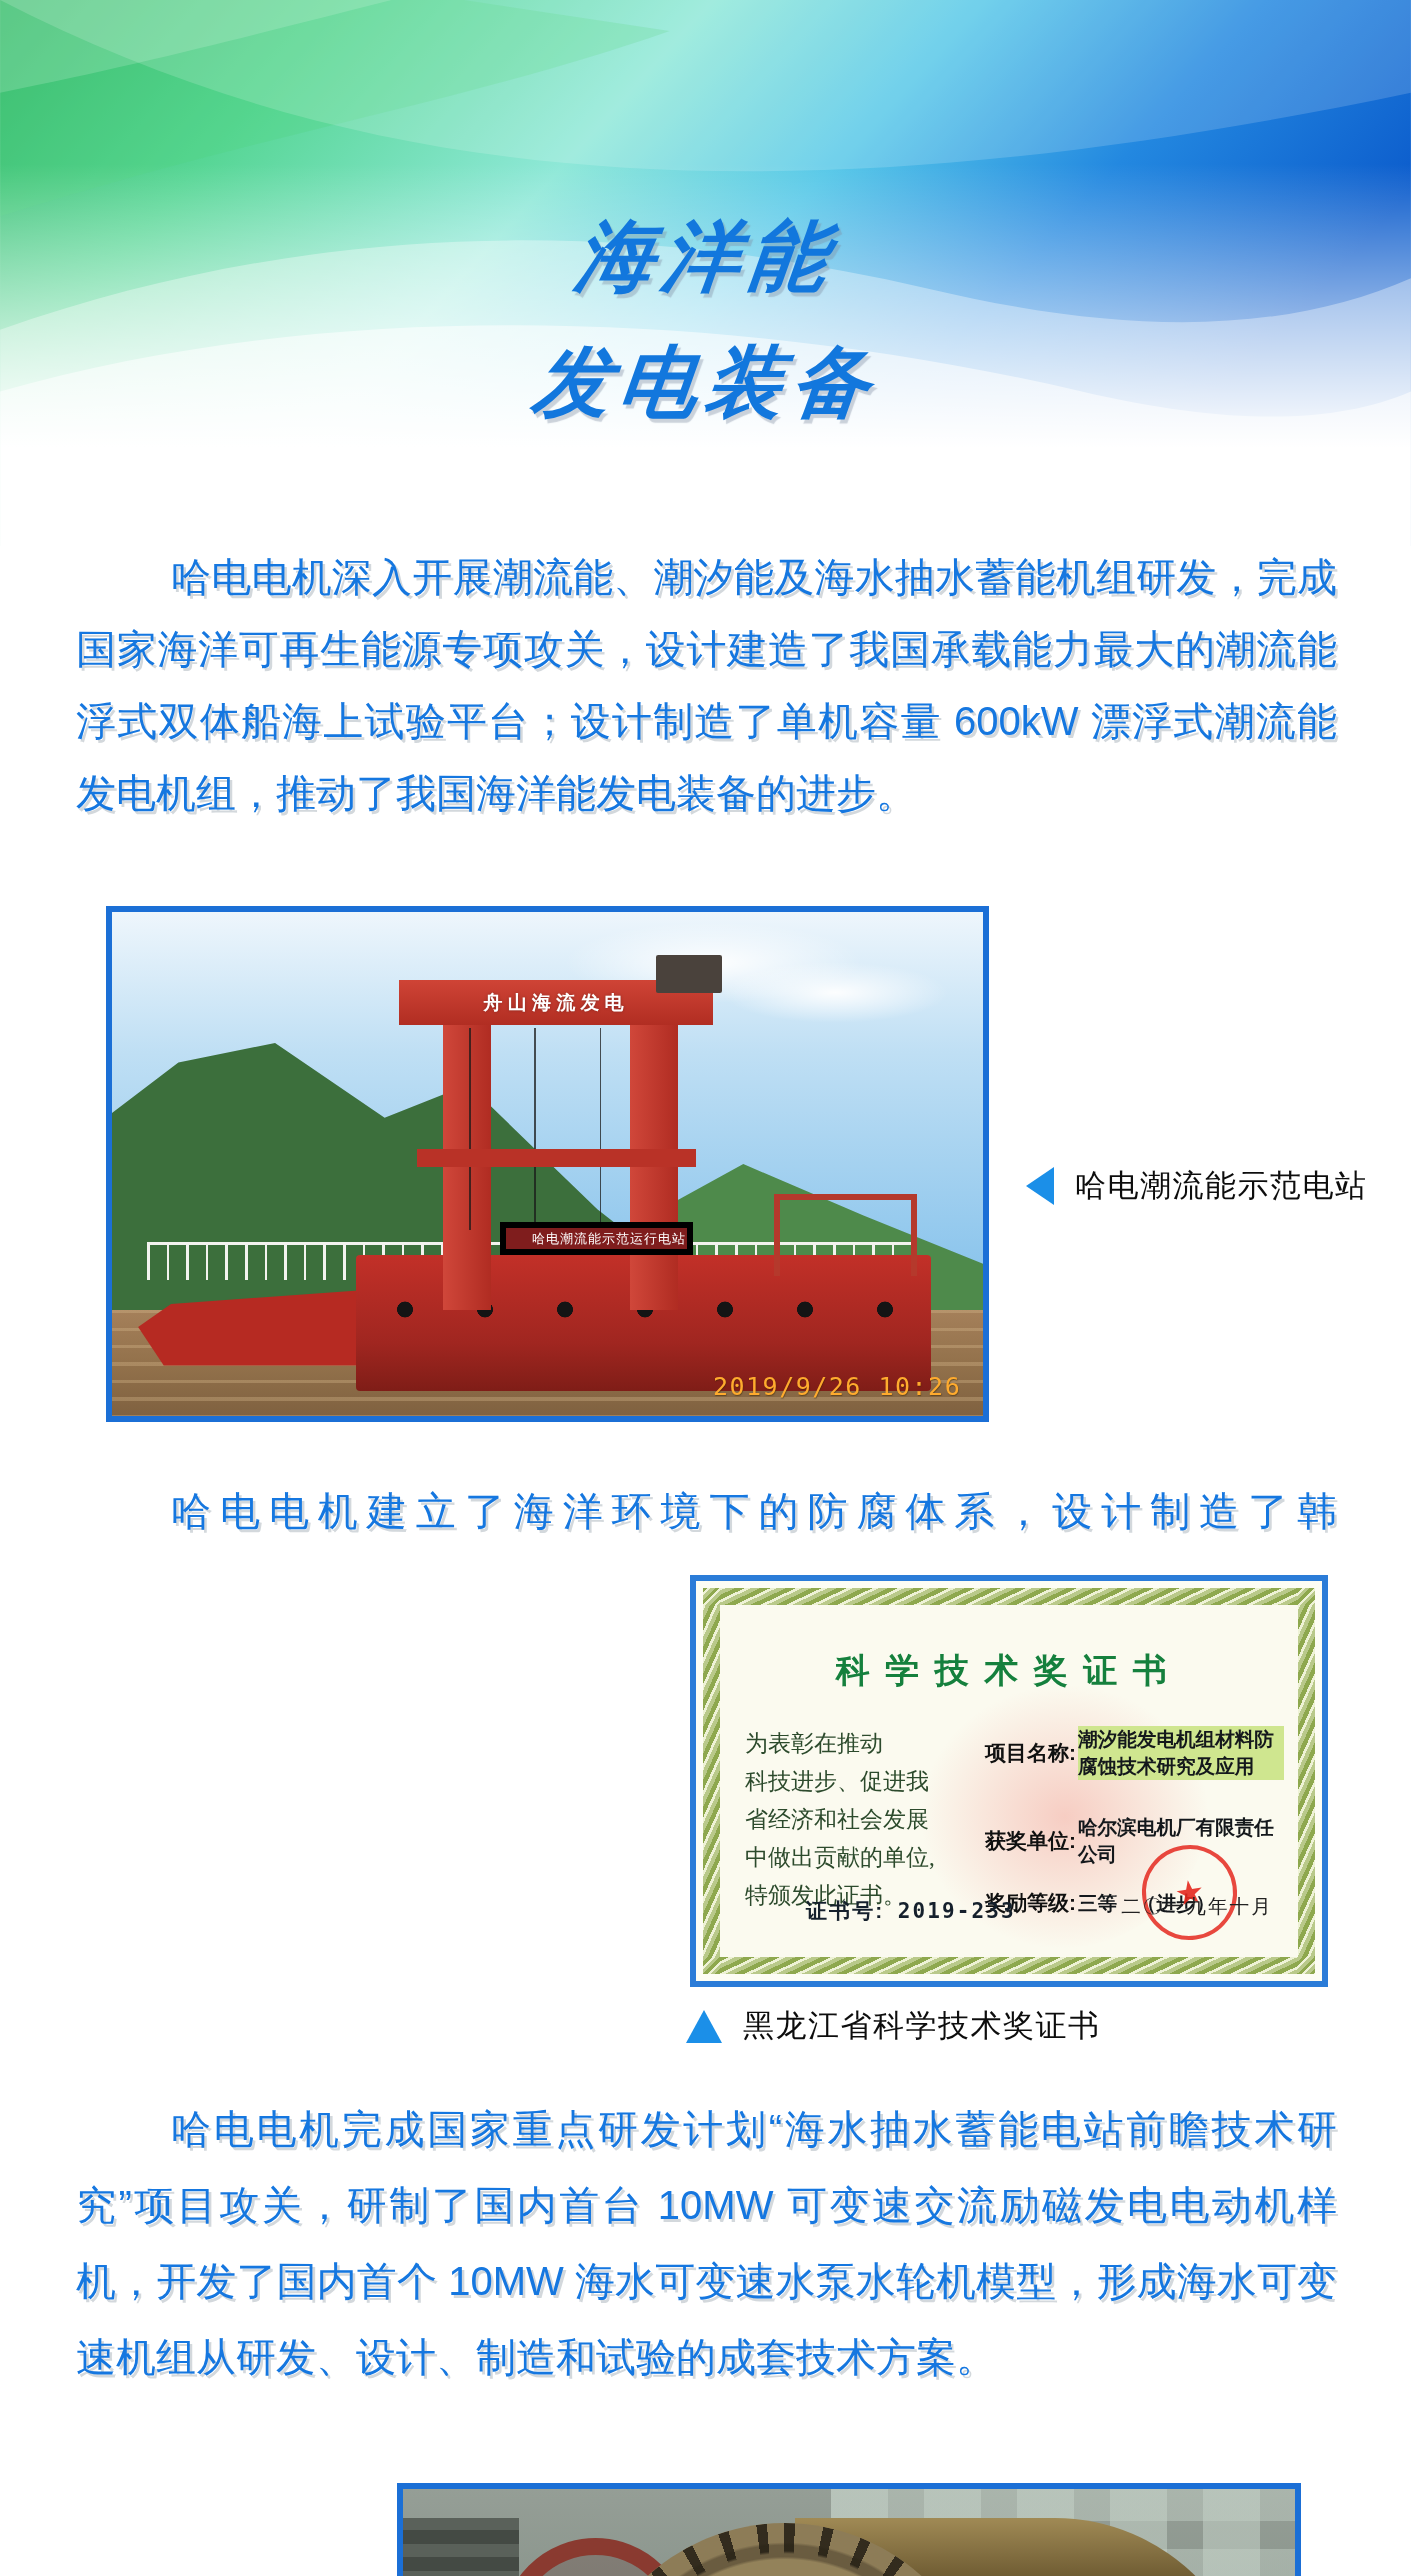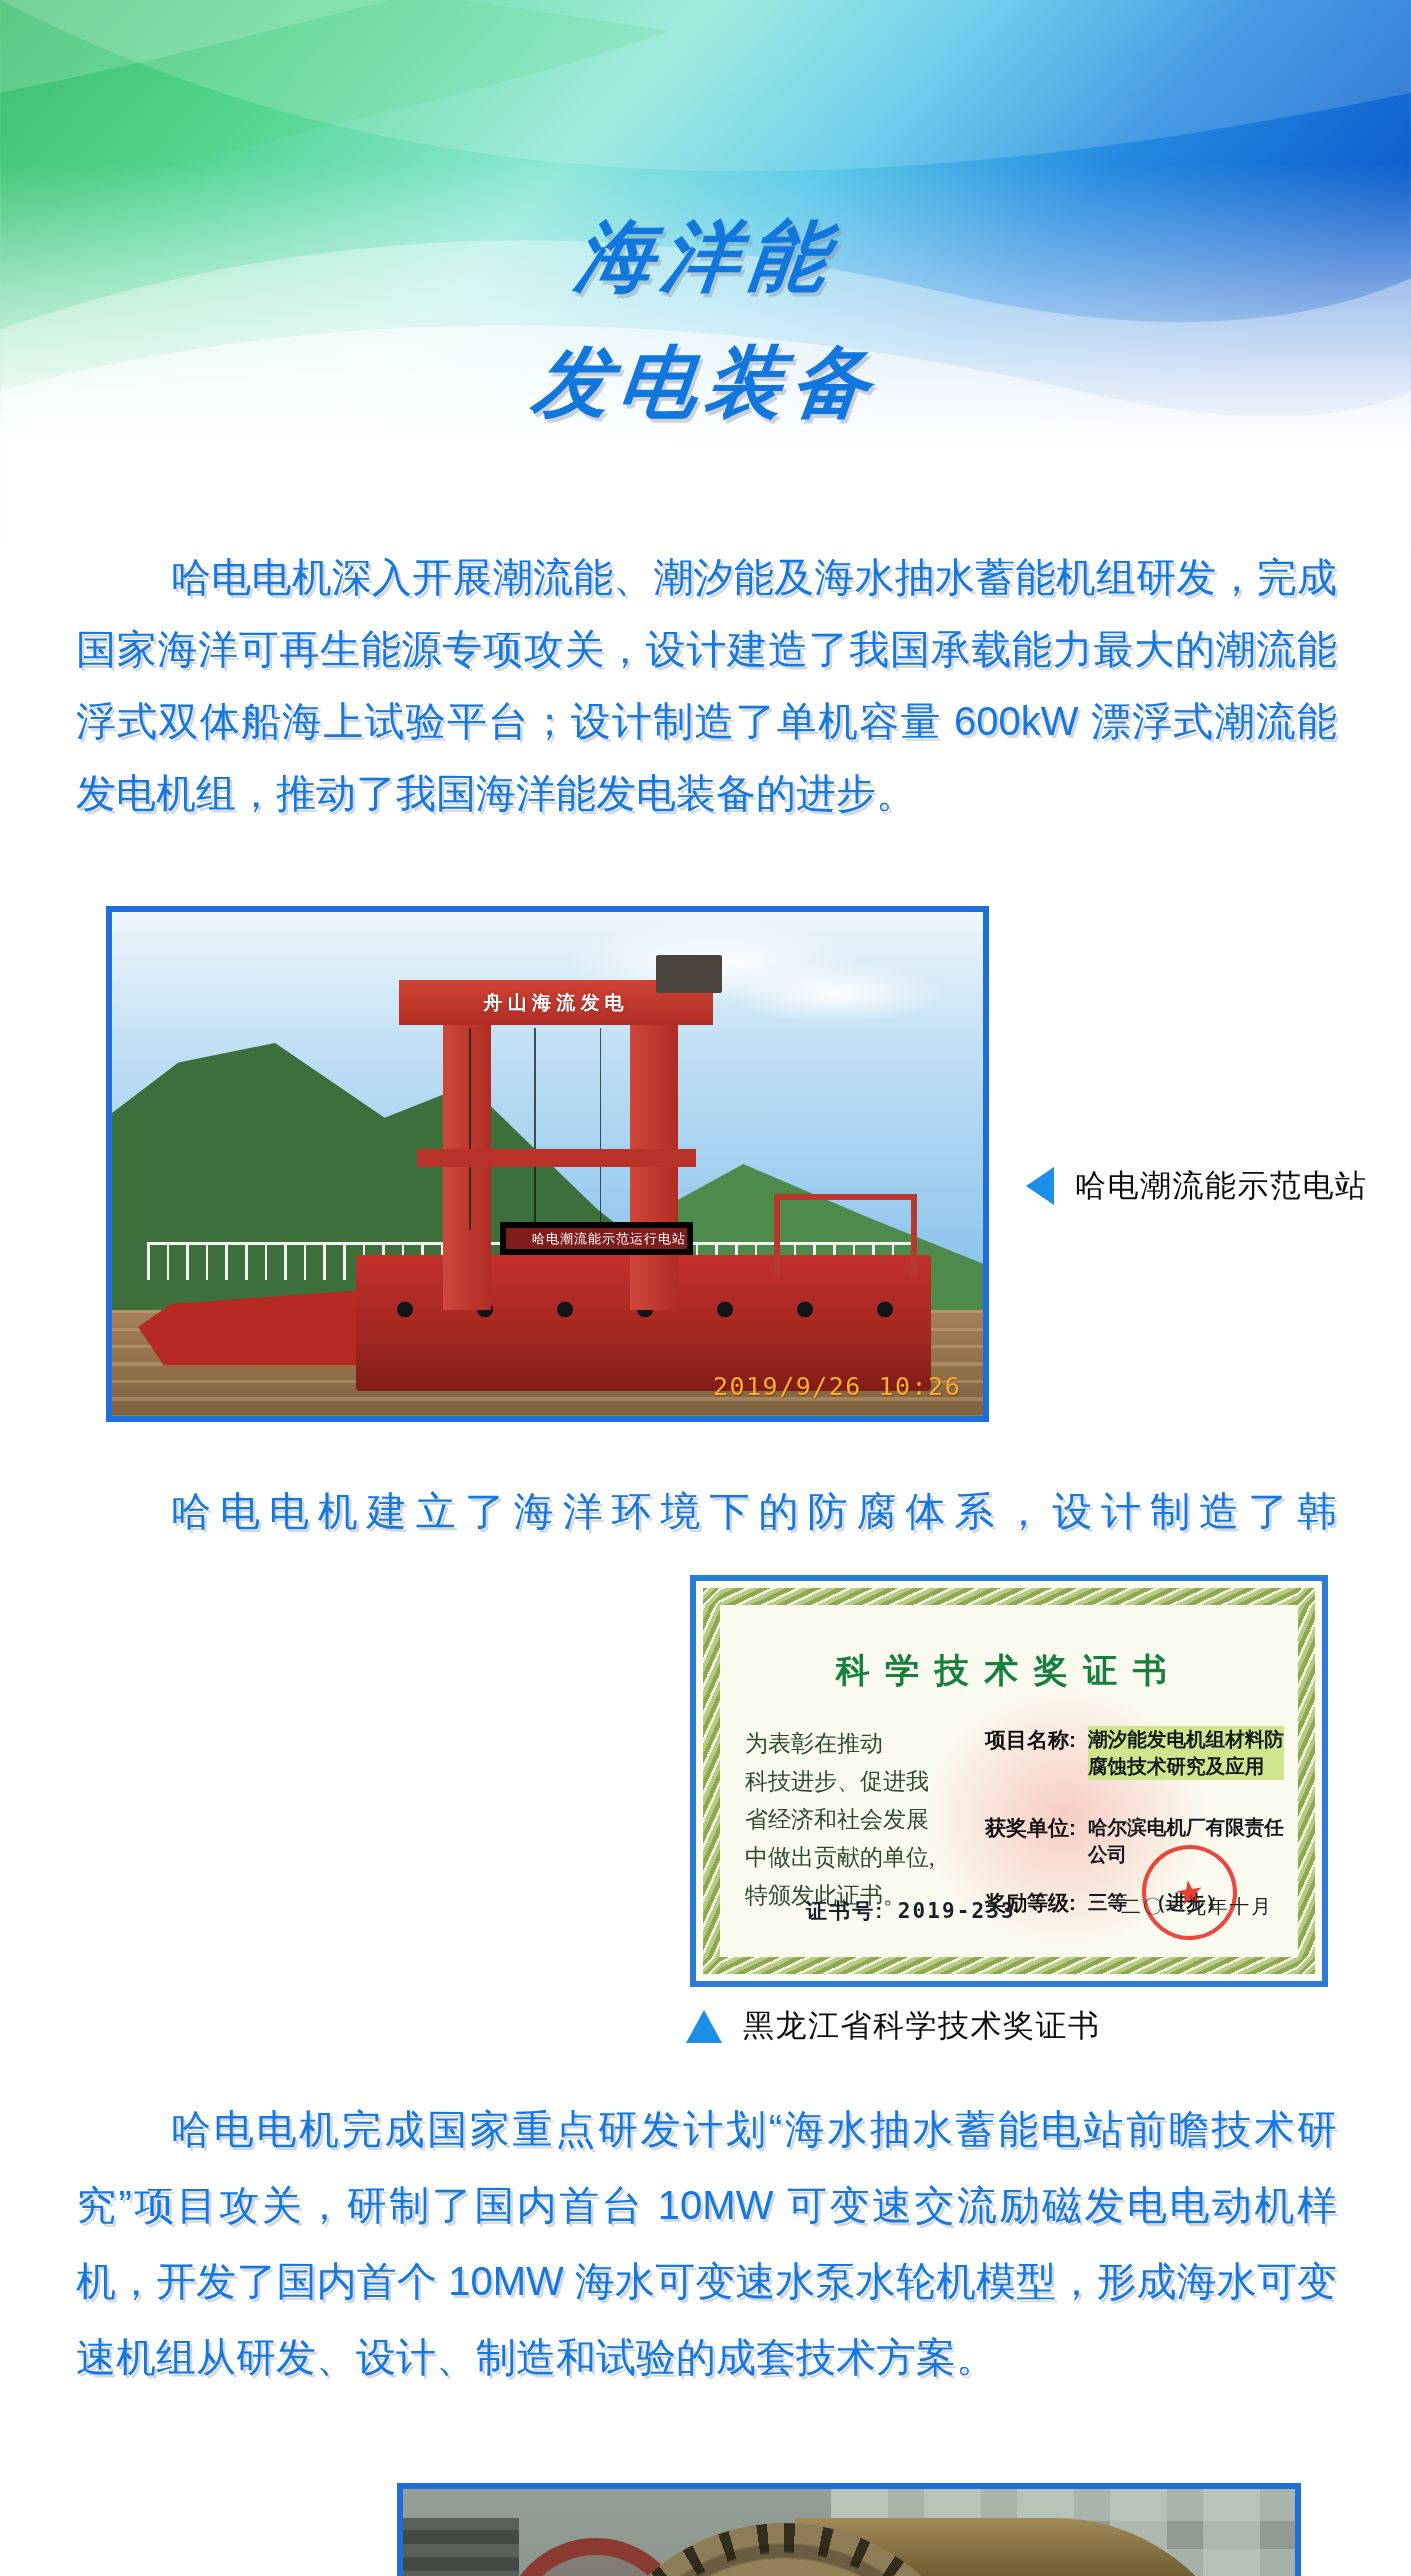--- a/index.html
+++ b/index.html
@@ -102,21 +102,21 @@
   .cert{position:absolute;left:690px;top:1575px;width:626px;height:400px;background:#fdfdf4;
         border:6.7px solid #2b7cd8;}
   .cert-orna{position:absolute;inset:7.2px;border:17.5px solid #aec07c;background:#fbfaef;
         border-image:repeating-linear-gradient(135deg,#8ea84e 0 6.7px,#eef2d6 6.7px 10.8px,#b9c98a 10.8px 17px) 34;}
   .cert-blob{position:absolute;left:36%;top:26%;width:46%;height:66%;border-radius:48% 52% 60% 40%;
         background:radial-gradient(closest-side,rgba(246,200,190,.9),rgba(246,200,190,0));}
   .cert-title{position:absolute;left:0;top:67px;width:100%;text-align:center;color:#15803d;
         font-family:"Liberation Serif",serif;font-weight:700;font-size:34px;letter-spacing:15.5px;}
   .cert-body{position:absolute;left:49px;top:144px;width:222px;color:#2c4a2c;
         font-family:"Liberation Serif",serif;font-size:23px;line-height:38px;}
-  .cert-field{position:absolute;left:289px;width:299px;display:flex;gap:12px;align-items:flex-start;}
+  .cert-field{position:absolute;left:289px;width:299px;display:flex;gap:2px;align-items:center;}
   .cf-label{color:#101010;font-weight:700;font-size:21px;white-space:nowrap;line-height:28px;}
   .cf-value{color:#14181c;font-weight:700;font-size:19.6px;line-height:27px;font-family:"Liberation Serif",serif;}
   .cf-value.hl{background:#cfe68f;}
   .f1{top:145px;} .f2{top:233px;} .f3{top:308px;}
   .cert-no{position:absolute;left:62px;bottom:56px;font-size:21px;font-weight:700;color:#15202c;
         letter-spacing:2.1px;margin-left:48px;}
   .cert-no .num{font-family:"DejaVu Sans Mono",monospace;margin-left:13.4px;}
   .cert-seal{position:absolute;right:85px;bottom:41px;width:87px;height:87px;border-radius:50%;
         border:4.1px solid rgba(228,40,30,.85);display:flex;align-items:center;justify-content:center;
         color:rgba(228,40,30,.9);font-size:33px;transform:rotate(-8deg);}

